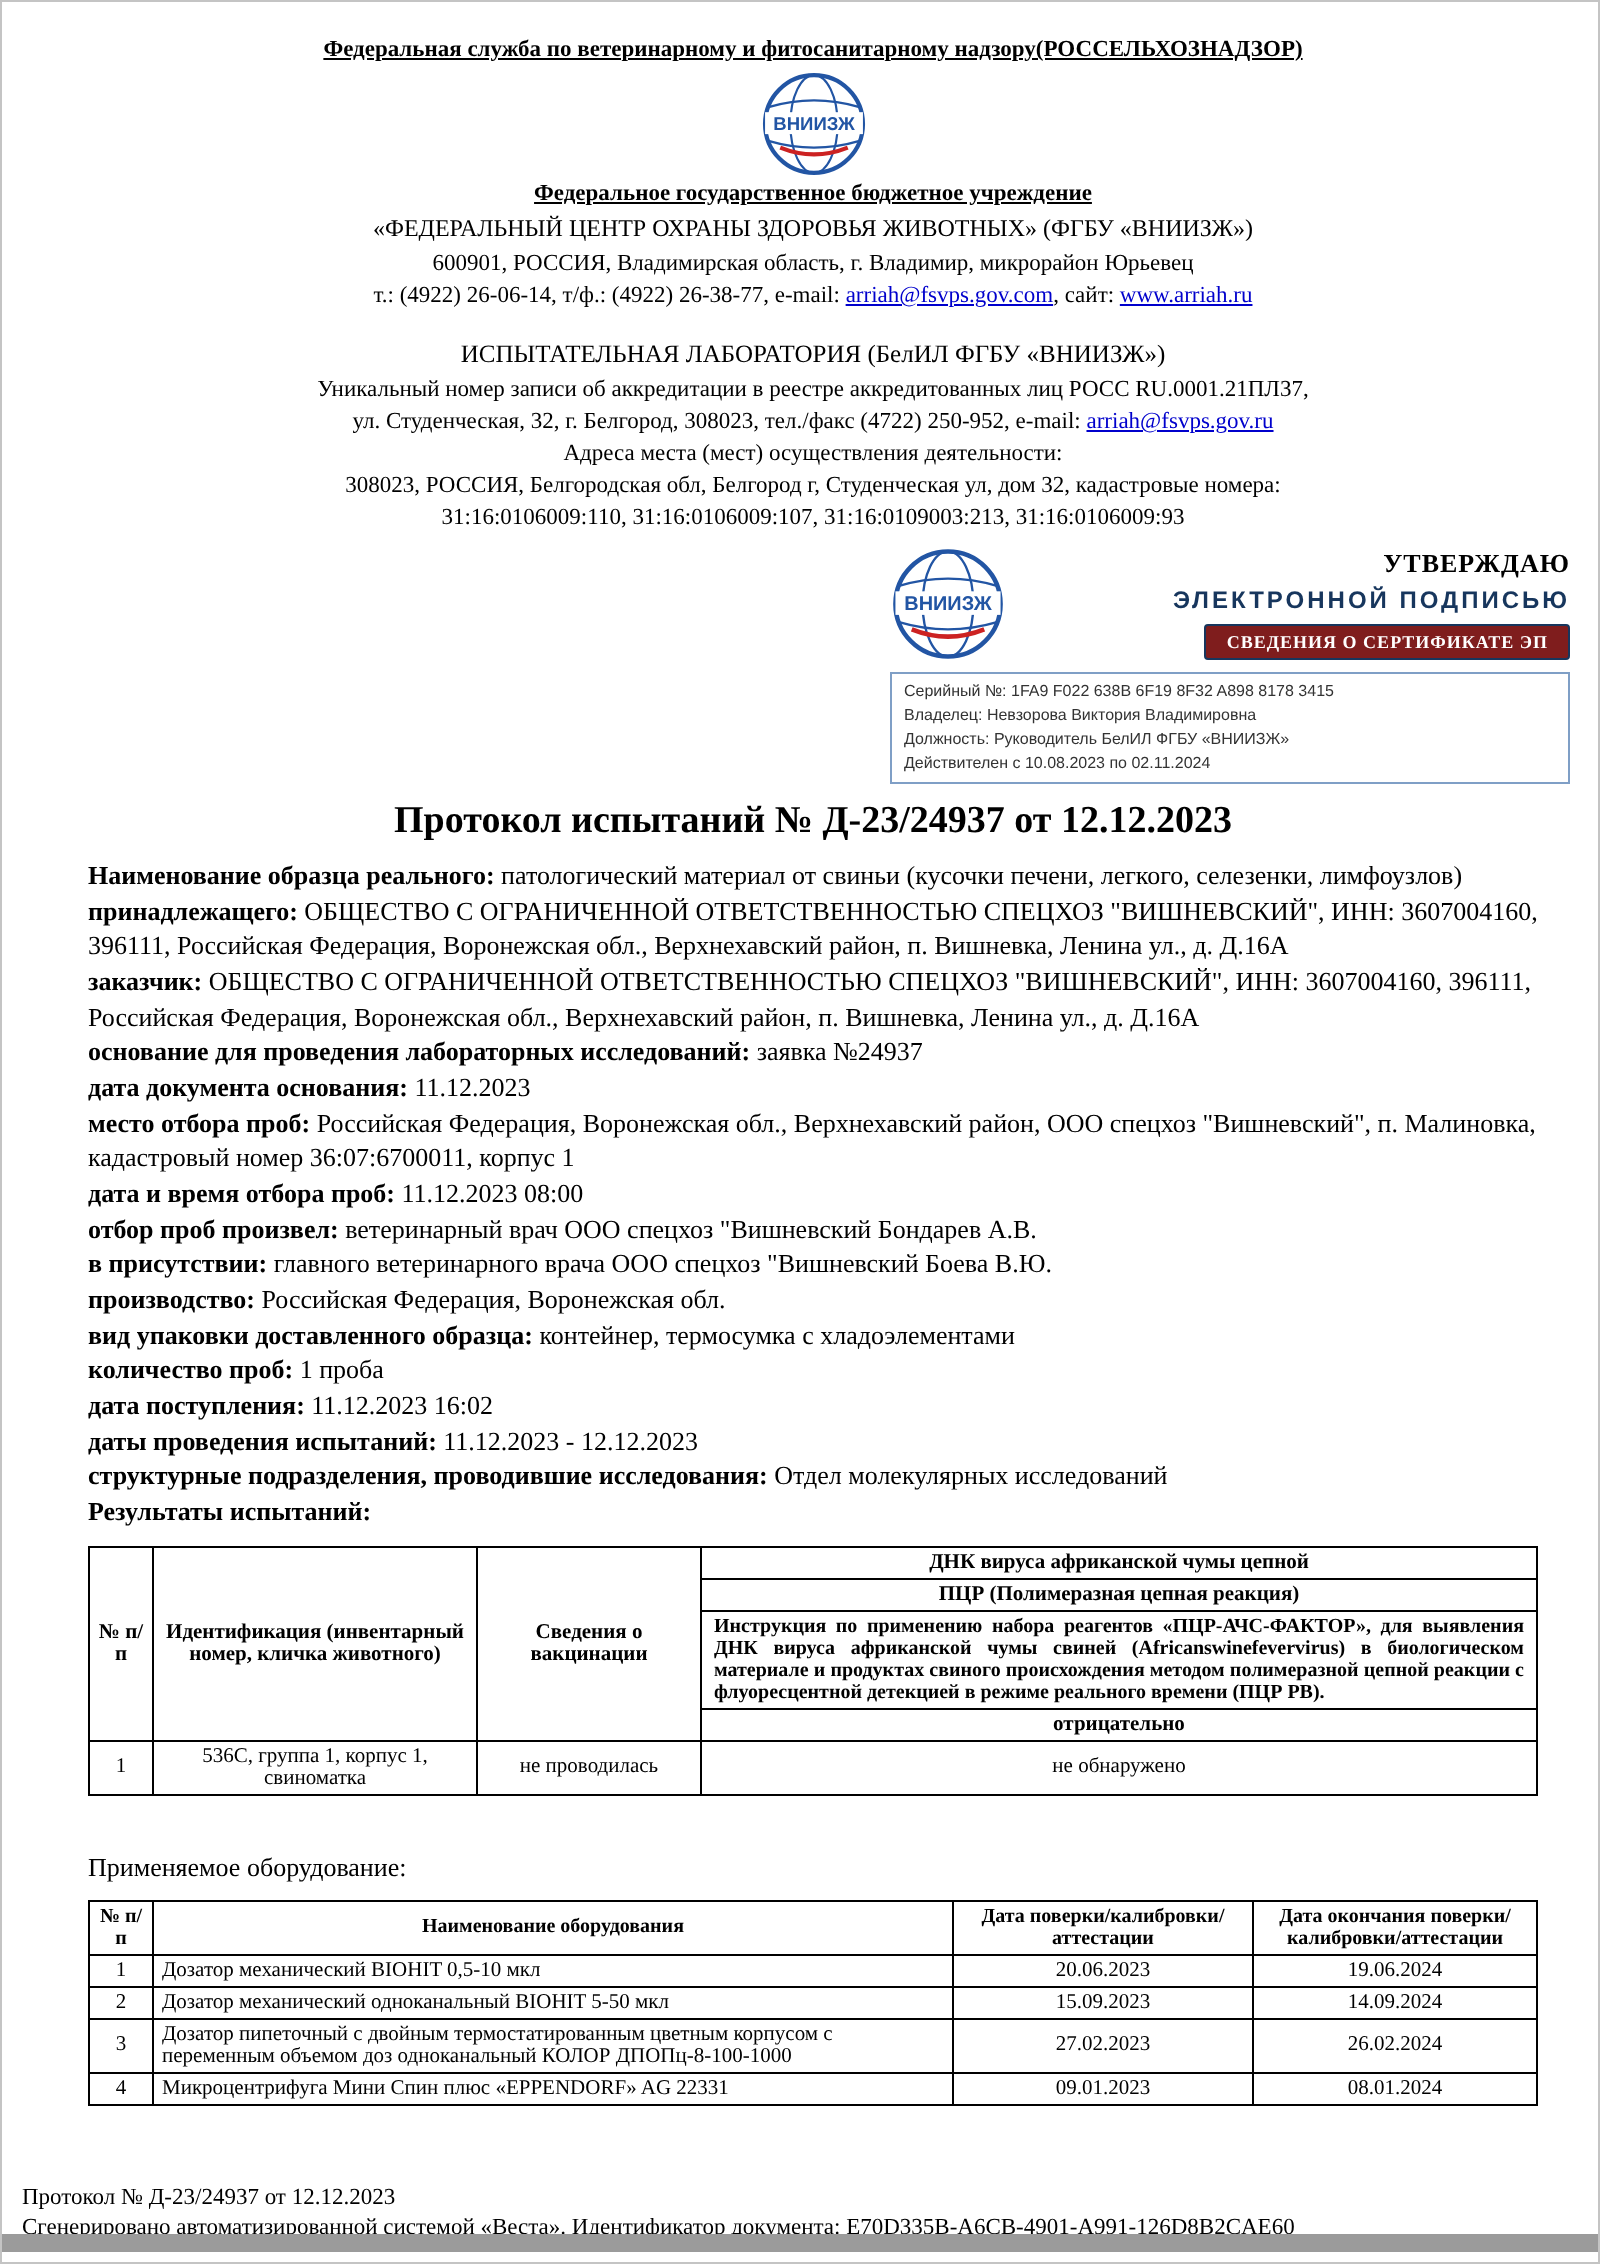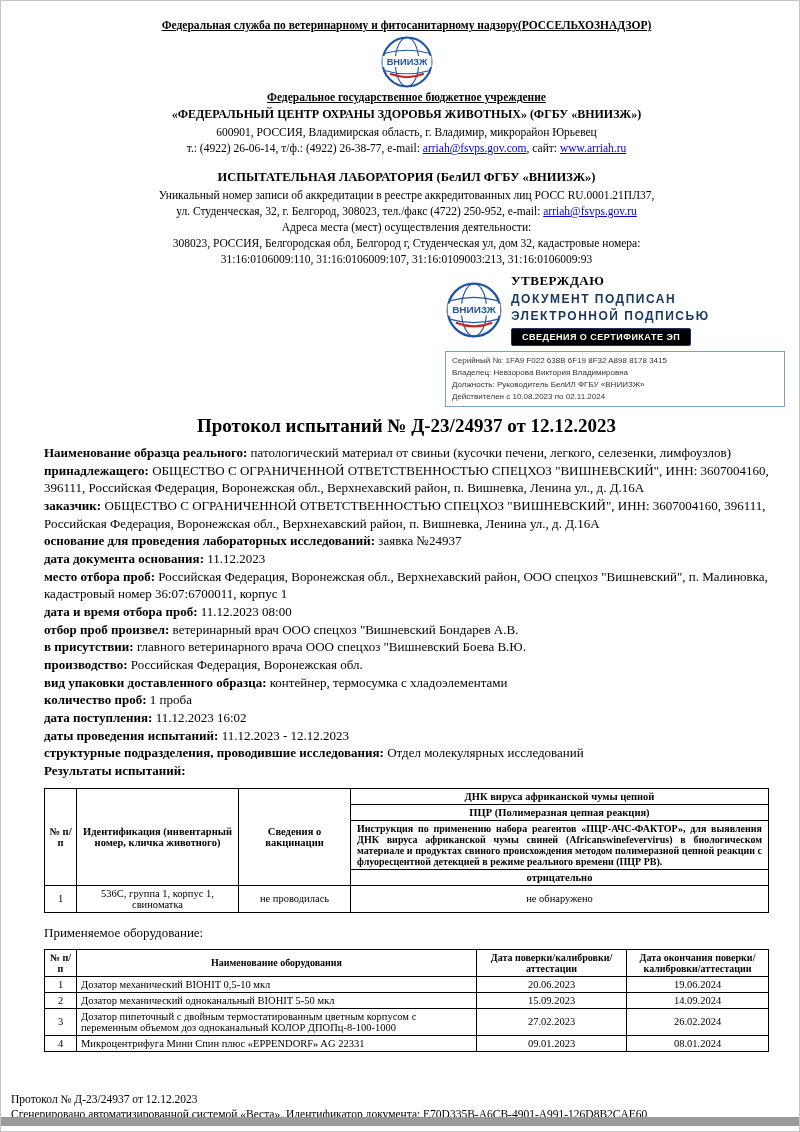--- a/index.html
+++ b/index.html
@@ -1,44 +1,44 @@
 <!DOCTYPE html>
 <html><head>
 <meta charset="utf-8">
 <style>
   html,body{margin:0;padding:0;}
   body{width:800px;height:1132px;overflow:hidden;background:#e8e8e8;font-family:"Liberation Serif",serif;color:#000;}
   .page{position:relative;width:800px;height:1132px;background:#fff;border:1px solid #c4c4c4;box-sizing:border-box;padding:16px 30px 0 43px;overflow:hidden;}
   .center{text-align:center;}
   .hdr-u{font-size:11.5px;font-weight:bold;text-decoration:underline;margin-top:2px;}
-  .hdr-b{font-size:12px;font-weight:bold;margin-top:4px;}
+  .hdr-b{font-size:12px;font-weight:normal;margin-top:4px;}
   .hdr-line{font-size:11.5px;margin-top:4px;}
   .lab{margin-top:16px;font-size:12.5px;text-align:center;}
   .lnk{color:#0000cc;text-decoration:underline;cursor:pointer;}
   .logo{width:54px;height:54px;margin:4px auto 0;display:block;}
   .stamp{width:340px;margin:8px -16px 0 auto;}
   .stamp-top{display:flex;align-items:center;gap:8px;}
   .logo-sm{width:58px;height:58px;flex:0 0 auto;}
-  .stamp-right{flex:1;text-align:left;}
+  .stamp-right{flex:1;text-align:right;}
   .st-approve{font-size:13px;font-weight:bold;letter-spacing:.5px;}
   .st-cap{font-size:12px;font-weight:bold;color:#17365d;letter-spacing:1.5px;margin-top:3px;font-family:"Liberation Sans",sans-serif;}
-  .st-btn{display:inline-block;margin-top:5px;padding:3px 10px;background:#000000;color:#fff;font-size:9px;font-weight:bold;letter-spacing:.5px;border:1px solid #17365d;border-radius:2px;font-family:Liberation Sans, sans-serif;cursor:pointer;}
+  .st-btn{display:inline-block;margin-top:5px;padding:3px 10px;background:#7f1d1d;color:#fff;font-size:9px;font-weight:bold;letter-spacing:.5px;border:1px solid #17365d;border-radius:2px;font-family:Liberation Serif, serif;cursor:pointer;}
   .stamp-details{border:1px solid #7f9fc6;margin-top:5px;padding:3px 6px;font-size:8px;line-height:1.5;text-align:left;font-family:"Liberation Sans",sans-serif;color:#333;}
   .doc-title{font-size:19px;font-weight:bold;text-align:center;margin-top:8px;}
   .fields{margin-top:7px;font-size:13px;line-height:1.36;}
   .field b{font-weight:bold;}
   .results-heading{font-size:13px;font-weight:bold;}
   .tbl{border-collapse:collapse;width:100%;margin-top:8px;table-layout:fixed;}
   .tbl td{border:1px solid #000;padding:2px 4px;vertical-align:middle;overflow-wrap:break-word;}
   .results{font-size:10.5px;}
   .results .instr{font-size:10px;text-align:justify;padding:2px 6px;}
   .equip{font-size:10.5px;}
   .equip .hd{font-size:10px;}
   .c{text-align:center;}
-  .equip-label{font-size:13px;margin-top:12px;}
+  .equip-label{font-size:13px;margin-top:28px;}
   .footer{position:absolute;left:10px;bottom:8px;font-size:11.5px;line-height:1.35;}
   .page-break{position:absolute;left:0;right:0;bottom:5px;height:9px;background:#9b9b9b;}
 </style>
 </head>
 <body>
 
 <div class="page">
 
   <div class="center hdr-u">Федеральная служба по ветеринарному и фитосанитарному надзору(РОССЕЛЬХОЗНАДЗОР)</div>
 
@@ -70,21 +70,20 @@
         <circle cx="32" cy="32" r="29" fill="#fff" stroke="#2255a4" stroke-width="2.5"></circle>
         <ellipse cx="32" cy="32" rx="14" ry="29" fill="none" stroke="#2255a4" stroke-width="1.3"></ellipse>
         <path d="M5 22 Q32 14 59 22" fill="none" stroke="#2255a4" stroke-width="1.3"></path>
         <path d="M5 42 Q32 50 59 42" fill="none" stroke="#2255a4" stroke-width="1.3"></path>
         <rect x="3" y="25" width="58" height="13" fill="#fff"></rect>
         <text x="32" y="35.5" text-anchor="middle" font-family="Liberation Sans, sans-serif" font-size="11" font-weight="bold" fill="#2255a4">ВНИИЗЖ</text>
         <path d="M12 46 Q32 54 52 46" fill="none" stroke="#cc2222" stroke-width="2.5"></path>
       </svg>
       <div class="stamp-right">
         <div class="st-approve">УТВЕРЖДАЮ</div>
-        <div class="st-cap">ДОКУМЕНТ ПОДПИСАН</div>
         <div class="st-cap">ЭЛЕКТРОННОЙ ПОДПИСЬЮ</div>
         <div class="st-btn">СВЕДЕНИЯ О СЕРТИФИКАТЕ ЭП</div>
       </div>
     </div>
     <div class="stamp-details">
       <div>Серийный №: 1FA9 F022 638B 6F19 8F32 A898 8178 3415</div>
       <div>Владелец: Невзорова Виктория Владимировна</div>
       <div>Должность: Руководитель БелИЛ ФГБУ «ВНИИЗЖ»</div>
       <div>Действителен с 10.08.2023 по 02.11.2024</div>
     </div>

